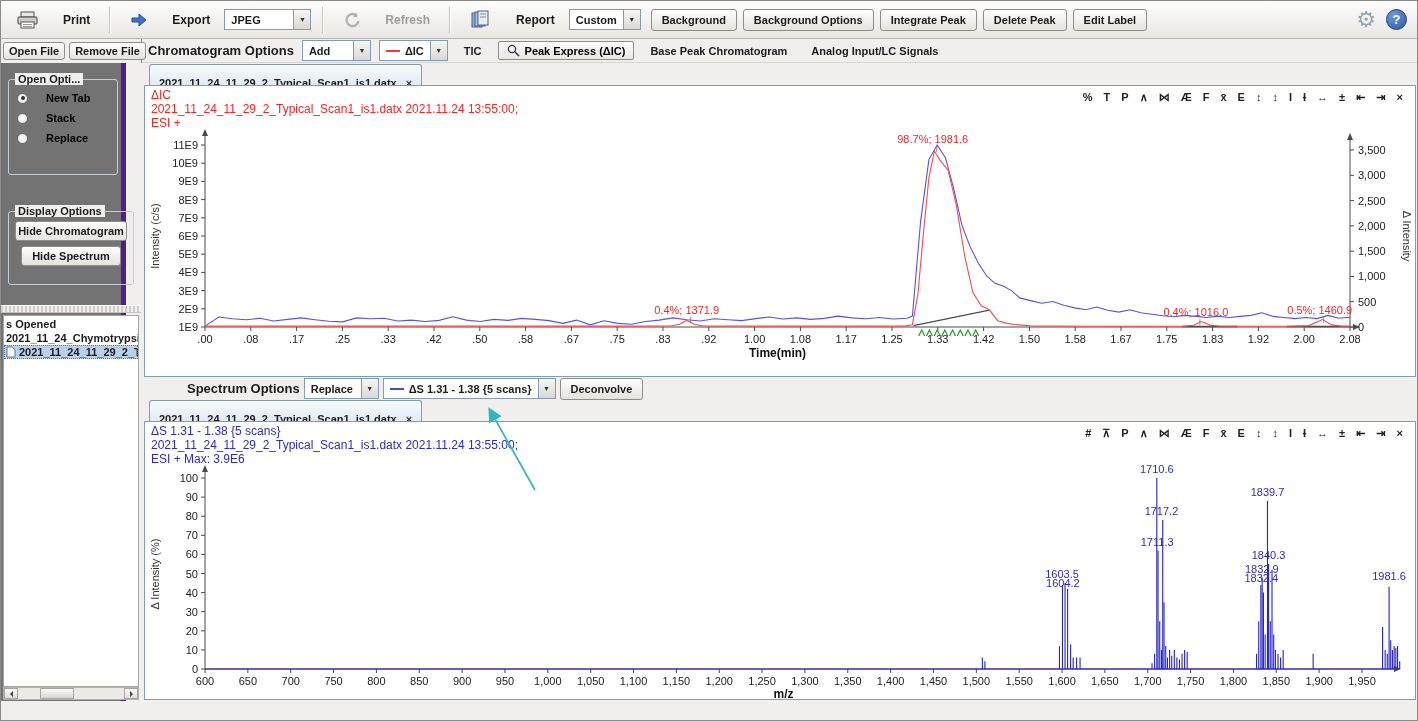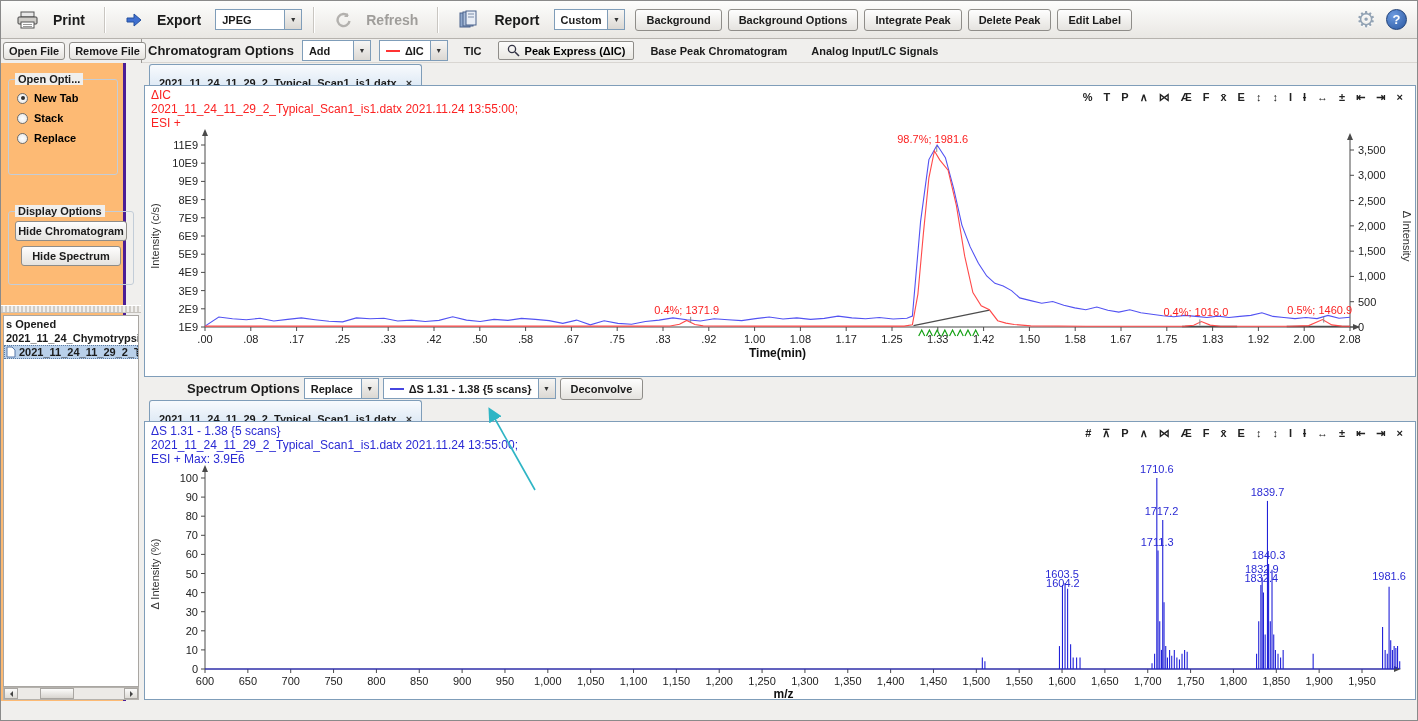--- a/index.html
+++ b/index.html
@@ -3,21 +3,21 @@
 <meta charset="utf-8">
 <style>
   * { box-sizing: border-box; margin: 0; padding: 0; }
   body { background:#d8d7d5; font-family:"Liberation Sans",sans-serif; }
   .app { position:relative; width:1418px; height:721px; background:#f0efed; overflow:hidden; border:1px solid #8a8a8a; }
 
   
   #toolbar-top { position:absolute; left:0; top:0; width:1418px; height:38px;
     background:linear-gradient(#fdfdfc,#e9e7e3); border-bottom:1px solid #b6b3ae;
     display:flex; align-items:center; padding:0 8px; gap:6px; }
-  .tbtn { display:flex; align-items:center; gap:14px; font-weight:bold; font-size:14px; color:#1b1b1b;
+  .tbtn { display:flex; align-items:center; gap:24px; font-weight:bold; font-size:12px; color:#1b1b1b;
     padding:4px 8px; border-radius:3px; white-space:nowrap; }
   .tbtn.disabled { color:#9f9d9a; }
   .sep { width:2px; height:26px; border-left:1px solid #c9c6c1; border-right:1px solid #ffffff; margin:0 5px; }
   .combo { display:inline-flex; align-items:center; background:#fff; border:1px solid #7f9db9; height:21px;
     font-size:11px; font-weight:bold; color:#1b1b1b; }
   .combo .val { padding:0 6px; white-space:nowrap; }
   .combo .arrowbtn { width:17px; align-self:stretch; background:linear-gradient(#f7f6f4,#dbd8d3);
     border-left:1px solid #7f9db9; display:flex; align-items:center; justify-content:center; }
   .combo .arrowbtn::after { content:"▼"; font-size:7px; color:#333; }
   .btn { font-size:11px; font-weight:bold; color:#1b1b1b; background:linear-gradient(#fefefe,#e5e3df);
@@ -38,27 +38,27 @@
   #row2-main { position:absolute; left:141px; top:38px; width:1277px; height:24px; display:flex;
     align-items:center; gap:8px; padding:0 6px; border-bottom:1px solid #d9d6d2; }
   .lbl { font-size:13px; font-weight:bold; color:#1b1b1b; white-space:nowrap; }
   .flatbtn { font-size:11px; font-weight:bold; color:#1b1b1b; padding:3px 8px; white-space:nowrap; }
   .pressedbtn { font-size:11px; font-weight:bold; border:1px solid #8f8d89; border-radius:2px;
     background:linear-gradient(#fcfcfb,#e9e7e2); padding:2px 8px; display:inline-flex; align-items:center; gap:5px; }
   .dash { display:inline-block; width:14px; height:2px; }
   .dash.red { background:#f33; } .dash.blue { background:#44e; background:#4646e0; }
 
   
-  #sidebar { position:absolute; left:0; top:62px; width:125px; height:638px; background:#fdba74;
-    border-right:3px solid #4c1d95; }
+  #sidebar { position:absolute; left:0; top:62px; width:125px; height:638px; background:#737373;
+    border-right:5px solid #4c1d95; }
   .grp { position:absolute; left:7px; width:110px; border:1px solid #c3cdd8; border-radius:3px; padding:4px 6px 8px; }
   .grp .gtitle { position:absolute; top:-7px; left:6px; background:#f0efed; padding:0 3px;
     font-size:11px; font-weight:bold; color:#1b1b1b; white-space:nowrap; }
   #grp-open { top:16px; height:96px; }
-  .radiorow { display:flex; align-items:center; gap:6px; margin:8px 0 0 2px; font-size:11px; font-weight:bold; }
+  .radiorow { display:flex; align-items:center; gap:18px; margin:8px 0 0 2px; font-size:11px; font-weight:bold; }
   .radio { width:11px; height:11px; min-width:11px; border:1px solid #6e6e6e; border-radius:50%;
     background:radial-gradient(#fff,#e6e6e6); position:relative; }
   .radio.sel::after { content:""; position:absolute; inset:2.5px; background:#2f2f2f; border-radius:50%; }
   #grp-display { top:148px; height:74px; width:126px; }
   #grp-display .btn { display:block; margin:5px auto 0; width:112px; text-align:center; padding:3px 2px; }
   #grp-display .btn + .btn { width:100px; }
   .hatch { position:absolute; left:0; top:242px; width:140px; height:8px;
     background:repeating-linear-gradient(90deg,#cfccc7 0 2px,#f0efed 2px 4px);
     border-top:1px solid #fff; border-bottom:1px solid #c4c1bc; }
   #file-list { position:absolute; left:2px; top:252px; width:136px; bottom:14px; background:#fff;

